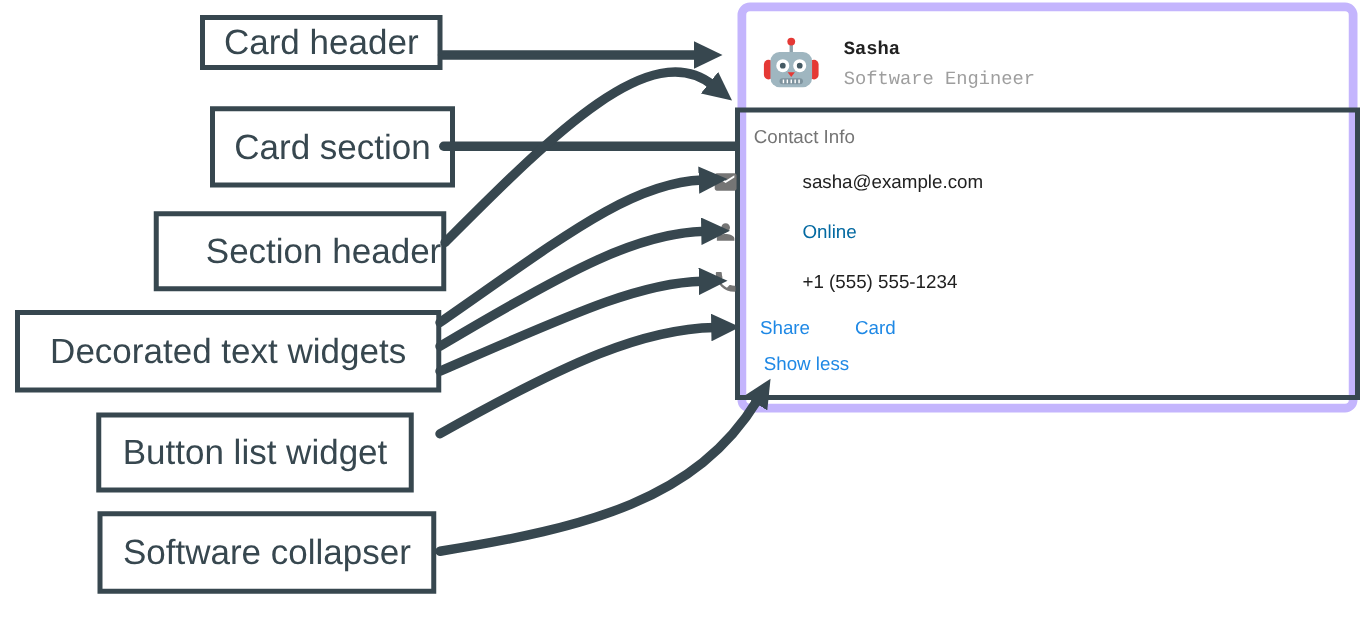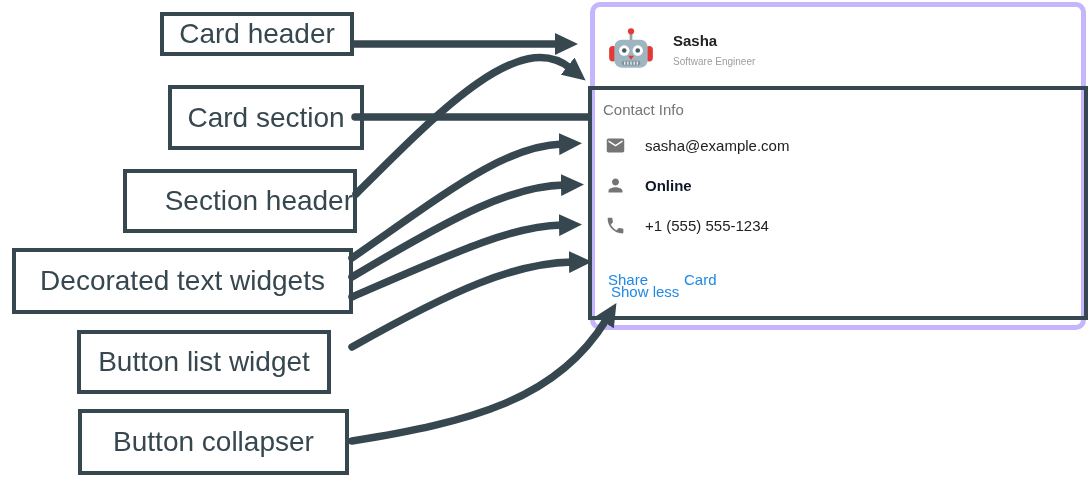--- a/index.html
+++ b/index.html
@@ -41,39 +41,40 @@
     pointer-events: none;
   }
 
   
   .card {
     position: absolute;
     left: 590px; top: 2px;
     width: 496px; height: 328px;
     box-sizing: border-box;
     background: #ffffff;
-    border: 5px solid #c4b5fd;
+    border: 7px solid #c4b5fd;
     border-radius: 10px;
     z-index: 1;
+    font-family: Liberation Mono, monospace;
   }
   .card-header {
     display: flex;
     align-items: center;
     height: 84px;
     padding-left: 11px;
   }
   .avatar { width: 50px; height: 50px; flex: 0 0 auto; }
   .header-text { margin-left: 17px; }
   .person-name {
     font-size: 15px;
     font-weight: bold;
     color: #212121;
   }
   .person-role {
-    font-size: 10px;
+    font-size: 15px;
     color: #9E9E9E;
     margin-top: 7px;
   }
   .section-outline {
     position: absolute;
     left: 588px; top: 86px;
     width: 500px; height: 234px;
     box-sizing: border-box;
     border: 4px solid #37474F;
     background: transparent;
@@ -83,50 +84,50 @@
   .section-header-text {
     position: absolute;
     left: 603px; top: 101px;
     font-size: 15px;
     font-weight: normal;
     color: #757575;
     z-index: 2;
   }
   .contact-row {
     position: absolute;
-    left: 605px;
+    left: 570px;
     display: flex;
     align-items: center;
     z-index: 2;
+    gap: 32px;
   }
   #row-email  { top: 135px; }
   #row-status { top: 175px; }
   #row-phone  { top: 215px; justify-content: space-between; }
   .row-icon { width: 21px; height: 21px; flex: 0 0 auto; }
   .row-text {
     margin-left: 19px;
     font-size: 15px;
     color: #212121;
   }
-  .row-text.green { color: #0f172a; font-weight: bold; }
+  .row-text.green { color: #0369a1; }
   .button-row {
     position: absolute;
     left: 608px; top: 254px;
     display: flex;
     z-index: 2;
   }
   .text-button {
     border: none;
     background: transparent;
     padding: 0;
     font-family: "Liberation Sans", sans-serif;
     font-size: 15px;
     color: #1E88E5;
     cursor: pointer;
-    margin-top: 17px;
   }
   #btn-edit { margin-left: 36px; }
   .collapser {
     position: absolute;
     left: 611px; top: 283px;
     font-size: 15px;
     font-weight: normal;
     color: #1E88E5;
     cursor: pointer;
     z-index: 2;
@@ -146,21 +147,21 @@
   <div class="callout" id="lbl-section-header">
     <span>Section header</span>
   </div>
   <div class="callout" id="lbl-decorated">
     <span>Decorated text widgets</span>
   </div>
   <div class="callout" id="lbl-button-list">
     <span>Button list widget</span>
   </div>
   <div class="callout" id="lbl-collapser">
-    <span>Button collapser</span>
+    <span>Software collapser</span>
   </div>
 
   <div class="card">
     <div class="card-header">
       <svg class="avatar" viewBox="0 0 48 48">
         <line x1="24" y1="8" x2="24" y2="17" stroke="#8FA3AD" stroke-width="2.6"></line>
         <circle cx="24" cy="7" r="3" fill="#E53935"></circle>
         <rect x="3" y="21" width="7" height="15" rx="3.5" fill="#E53935"></rect>
         <rect x="38" y="21" width="7" height="15" rx="3.5" fill="#E53935"></rect>
         <rect x="8" y="15" width="32" height="27" rx="7" fill="#9FB6C0"></rect>

